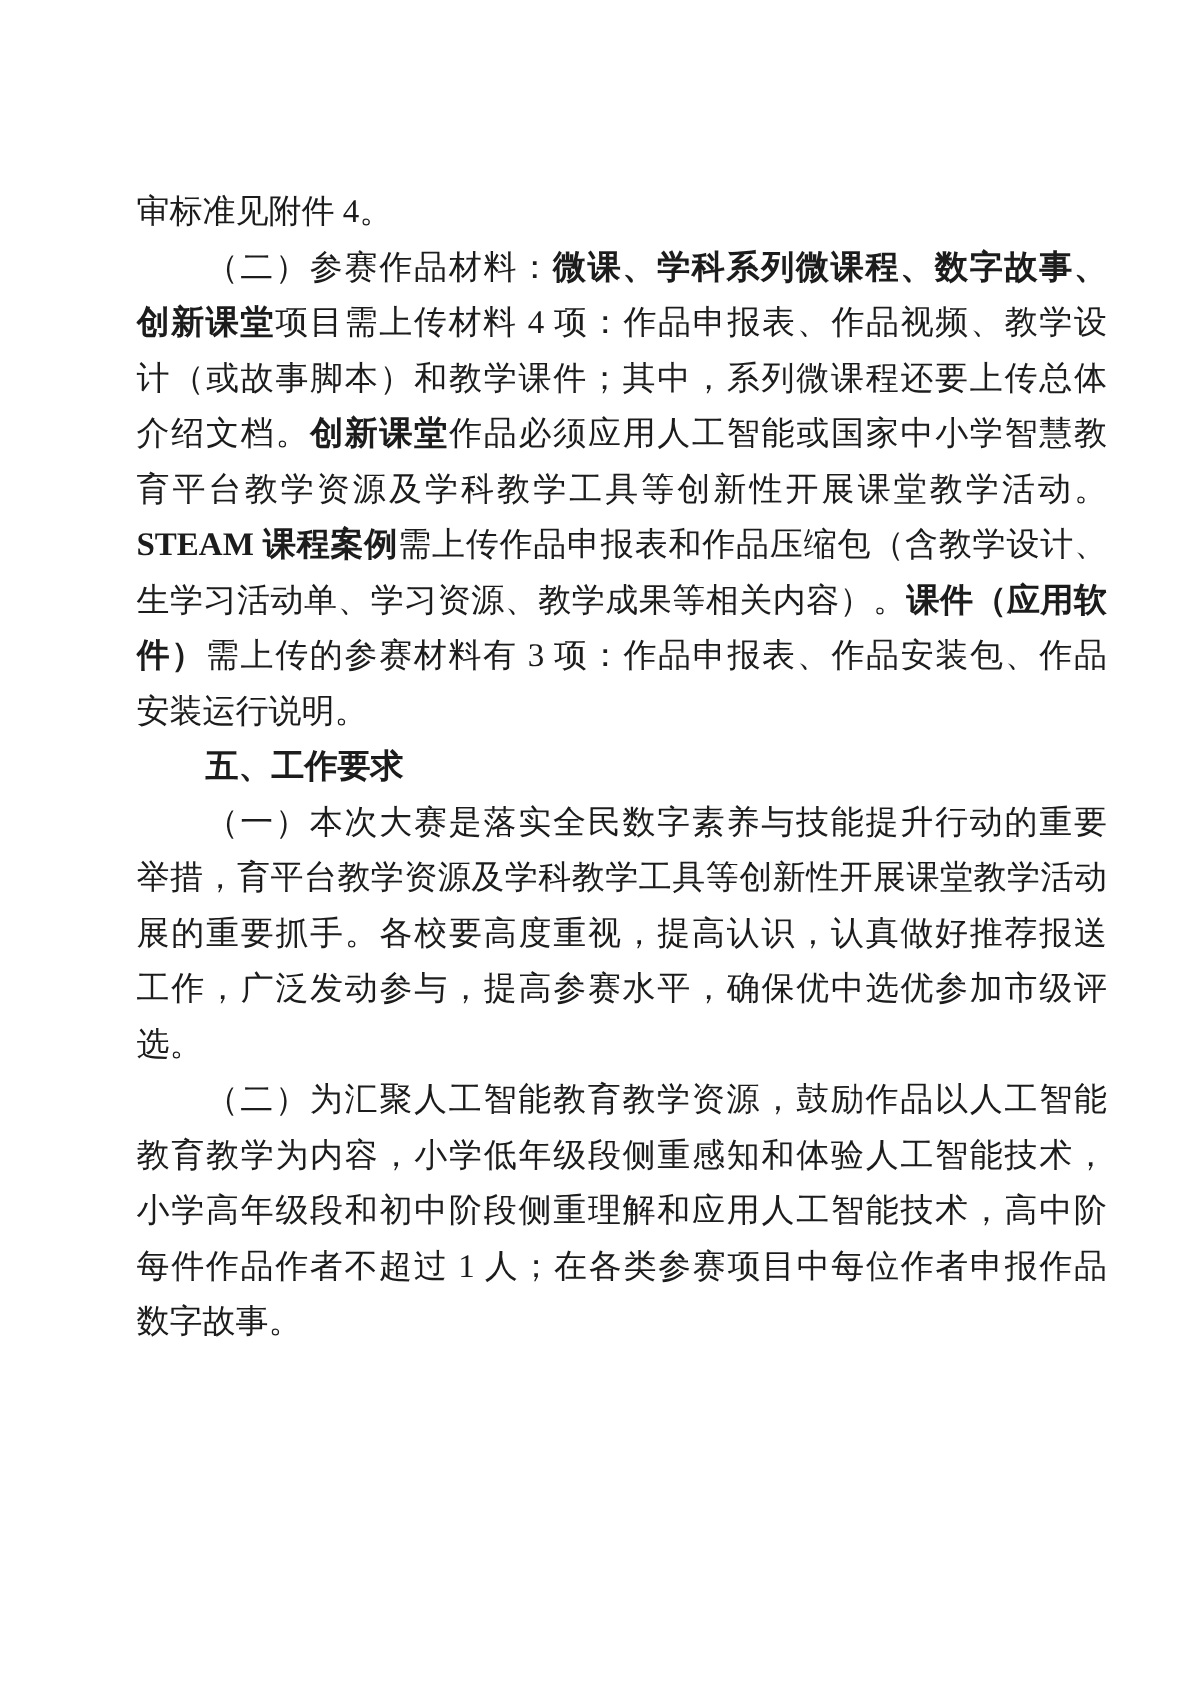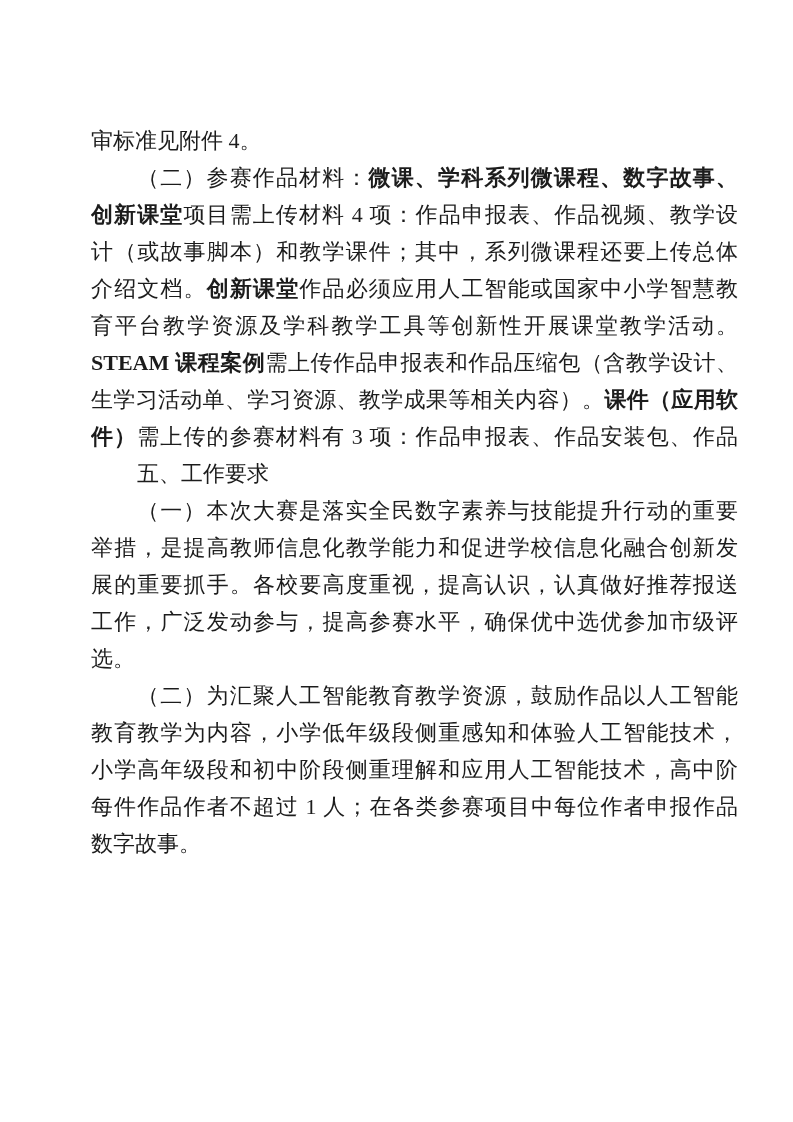--- a/index.html
+++ b/index.html
@@ -33,40 +33,41 @@
     text-align: justify;
     text-align-last: justify;
   }
   .line.indent {
     text-indent: 46px;
   }
   .seg { font-weight: 400; }
   .seg.bold { font-weight: 700; margin-top: 29px; }
   .line.heading .seg {
     font-family: "Liberation Sans", "DejaVu Sans", sans-serif;
-    font-weight: 400;
+    font-weight: 700;
   }
 </style>
 </head>
 <body>
 
 <div class="page">
   <div class="text-block">
       <div class="line"><span class="seg">审标准见附件 4。</span></div>
       <div class="line justify indent"><span class="seg">（二）参赛作品材料：</span><span class="seg bold">微课、学科系列微课程、数字故事、</span></div>
       <div class="line justify"><span class="seg bold">创新课堂</span><span class="seg">项目需上传材料 4 项：作品申报表、作品视频、教学设</span></div>
       <div class="line justify"><span class="seg">计（或故事脚本）和教学课件；其中，系列微课程还要上传总体</span></div>
       <div class="line justify"><span class="seg">介绍文档。</span><span class="seg bold">创新课堂</span><span class="seg">作品必须应用人工智能或国家中小学智慧教</span></div>
       <div class="line justify"><span class="seg">育平台教学资源及学科教学工具等创新性开展课堂教学活动。</span></div>
       <div class="line justify"><span class="seg bold">STEAM 课程案例</span><span class="seg">需上传作品申报表和作品压缩包（含教学设计、学</span></div>
       <div class="line justify"><span class="seg">生学习活动单、学习资源、教学成果等相关内容）。</span><span class="seg bold">课件（应用软</span></div>
       <div class="line justify"><span class="seg bold">件）</span><span class="seg">需上传的参赛材料有 3 项：作品申报表、作品安装包、作品</span></div>
+      <div class="line"><span class="seg">安装运行说明。</span></div>
       <div class="line indent heading"><span class="seg bold">五、工作要求</span></div>
       <div class="line justify indent"><span class="seg">（一）本次大赛是落实全民数字素养与技能提升行动的重要</span></div>
-      <div class="line justify"><span class="seg">举措，是提高教师信息化教学能力和促进学校信息化融合创新发</span></div>
+      <div class="line justify"><span class="seg">举措，育平台教学资源及学科教学工具等创新性开展课堂教学活动</span></div>
       <div class="line justify"><span class="seg">展的重要抓手。各校要高度重视，提高认识，认真做好推荐报送</span></div>
       <div class="line justify"><span class="seg">工作，广泛发动参与，提高参赛水平，确保优中选优参加市级评</span></div>
       <div class="line"><span class="seg">选。</span></div>
       <div class="line justify indent"><span class="seg">（二）为汇聚人工智能教育教学资源，鼓励作品以人工智能</span></div>
       <div class="line justify"><span class="seg">教育教学为内容，小学低年级段侧重感知和体验人工智能技术，</span></div>
       <div class="line justify"><span class="seg">小学高年级段和初中阶段侧重理解和应用人工智能技术，高中阶</span></div>
       <div class="line justify"><span class="seg">每件作品作者不超过 1 人；在各类参赛项目中每位作者申报作品</span></div>
       <div class="line"><span class="seg">数字故事。</span></div>
     </div>
 </div>

